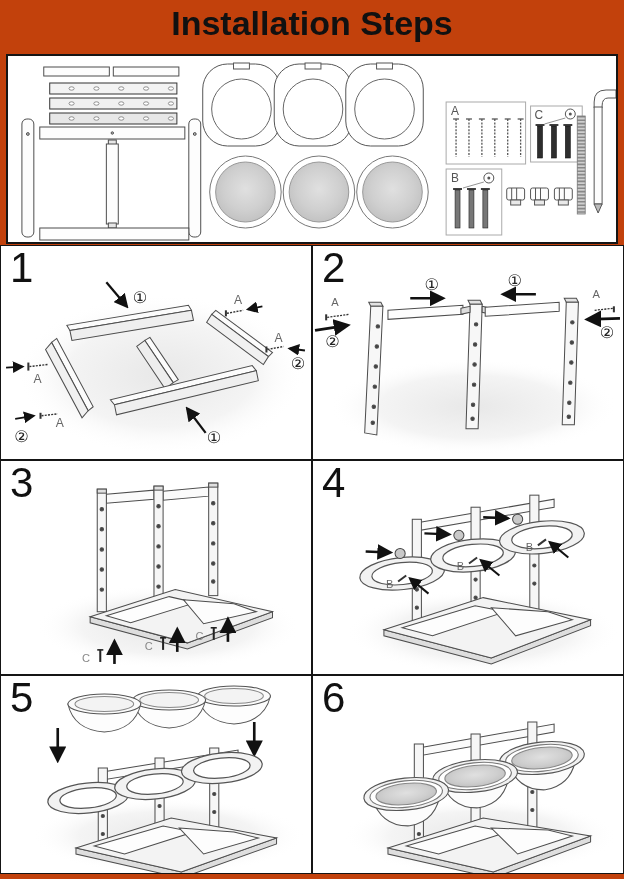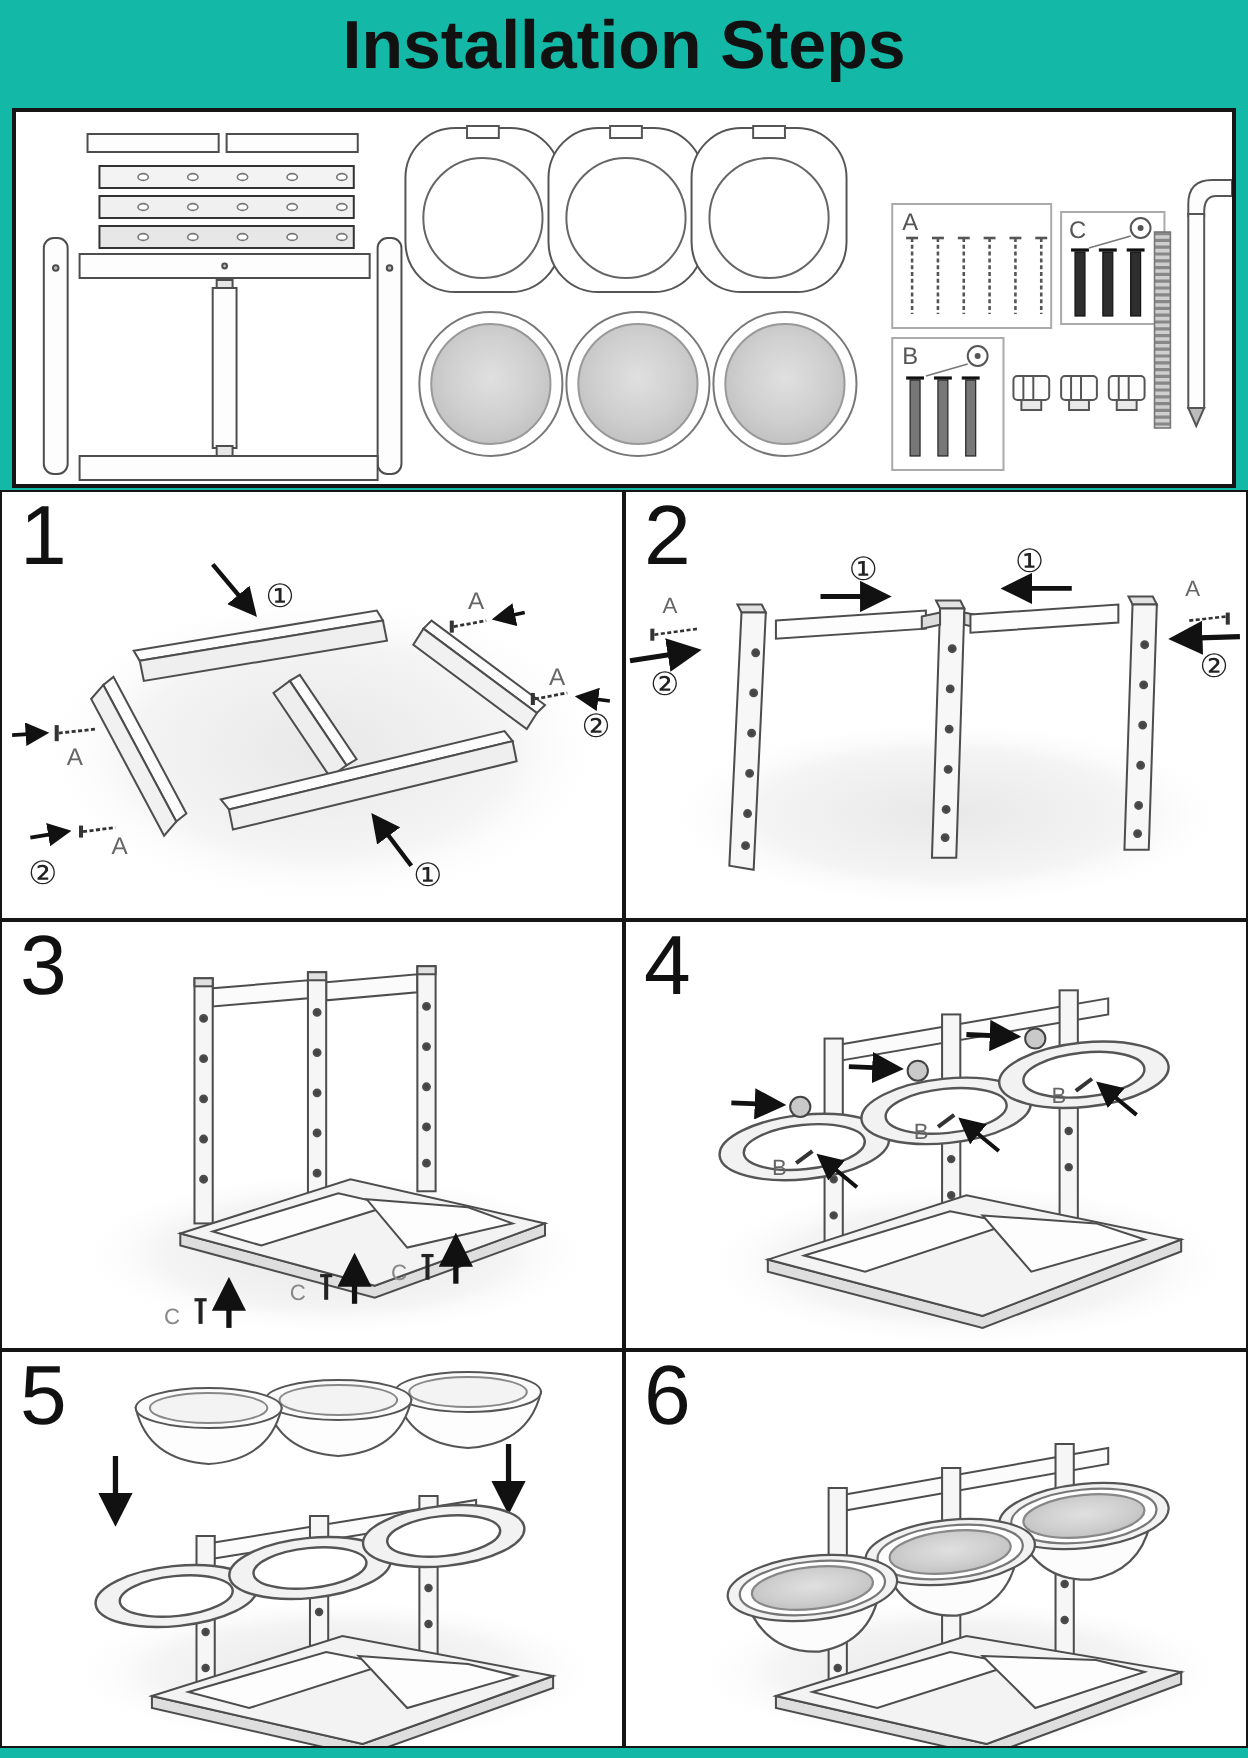--- a/index.html
+++ b/index.html
@@ -1,17 +1,17 @@
 <!DOCTYPE html>
 <html><head>
 <meta charset="utf-8">
 <style>
   html,body{margin:0;padding:0;background:#ffffff;}
   body{width:624px;height:879px;font-family:"Liberation Sans",sans-serif;overflow:hidden;}
-  .page{width:624px;height:879px;position:relative;background:#14b8a6;}
+  .page{width:624px;height:879px;position:relative;background:#c2410c;}
   .title{height:50px;padding-top:4px;text-align:center;font-size:34px;font-weight:700;
          color:#111;letter-spacing:0px;font-family:"Liberation Sans",sans-serif;}
   .parts-box{margin:0 6px;height:186px;border:2.5px solid #151515;position:relative;background:#fff;}
   .parts-box svg{display:block;width:100%;height:100%;}
   .grid{margin-top:1px;display:grid;grid-template-columns:312px 312px;grid-template-rows:215px 215px 199px;}
   .cell{position:relative;border:1.5px solid #151515;background:#fff;box-sizing:border-box;overflow:hidden;}
   .cell svg{position:absolute;left:0;top:0;width:100%;height:100%;}
   .num{position:absolute;top:-2px;left:9px;font-size:42px;font-weight:400;color:#111;z-index:2;
        font-family:"Liberation Sans",sans-serif;}
   svg text{font-family:"Liberation Sans",sans-serif;}

